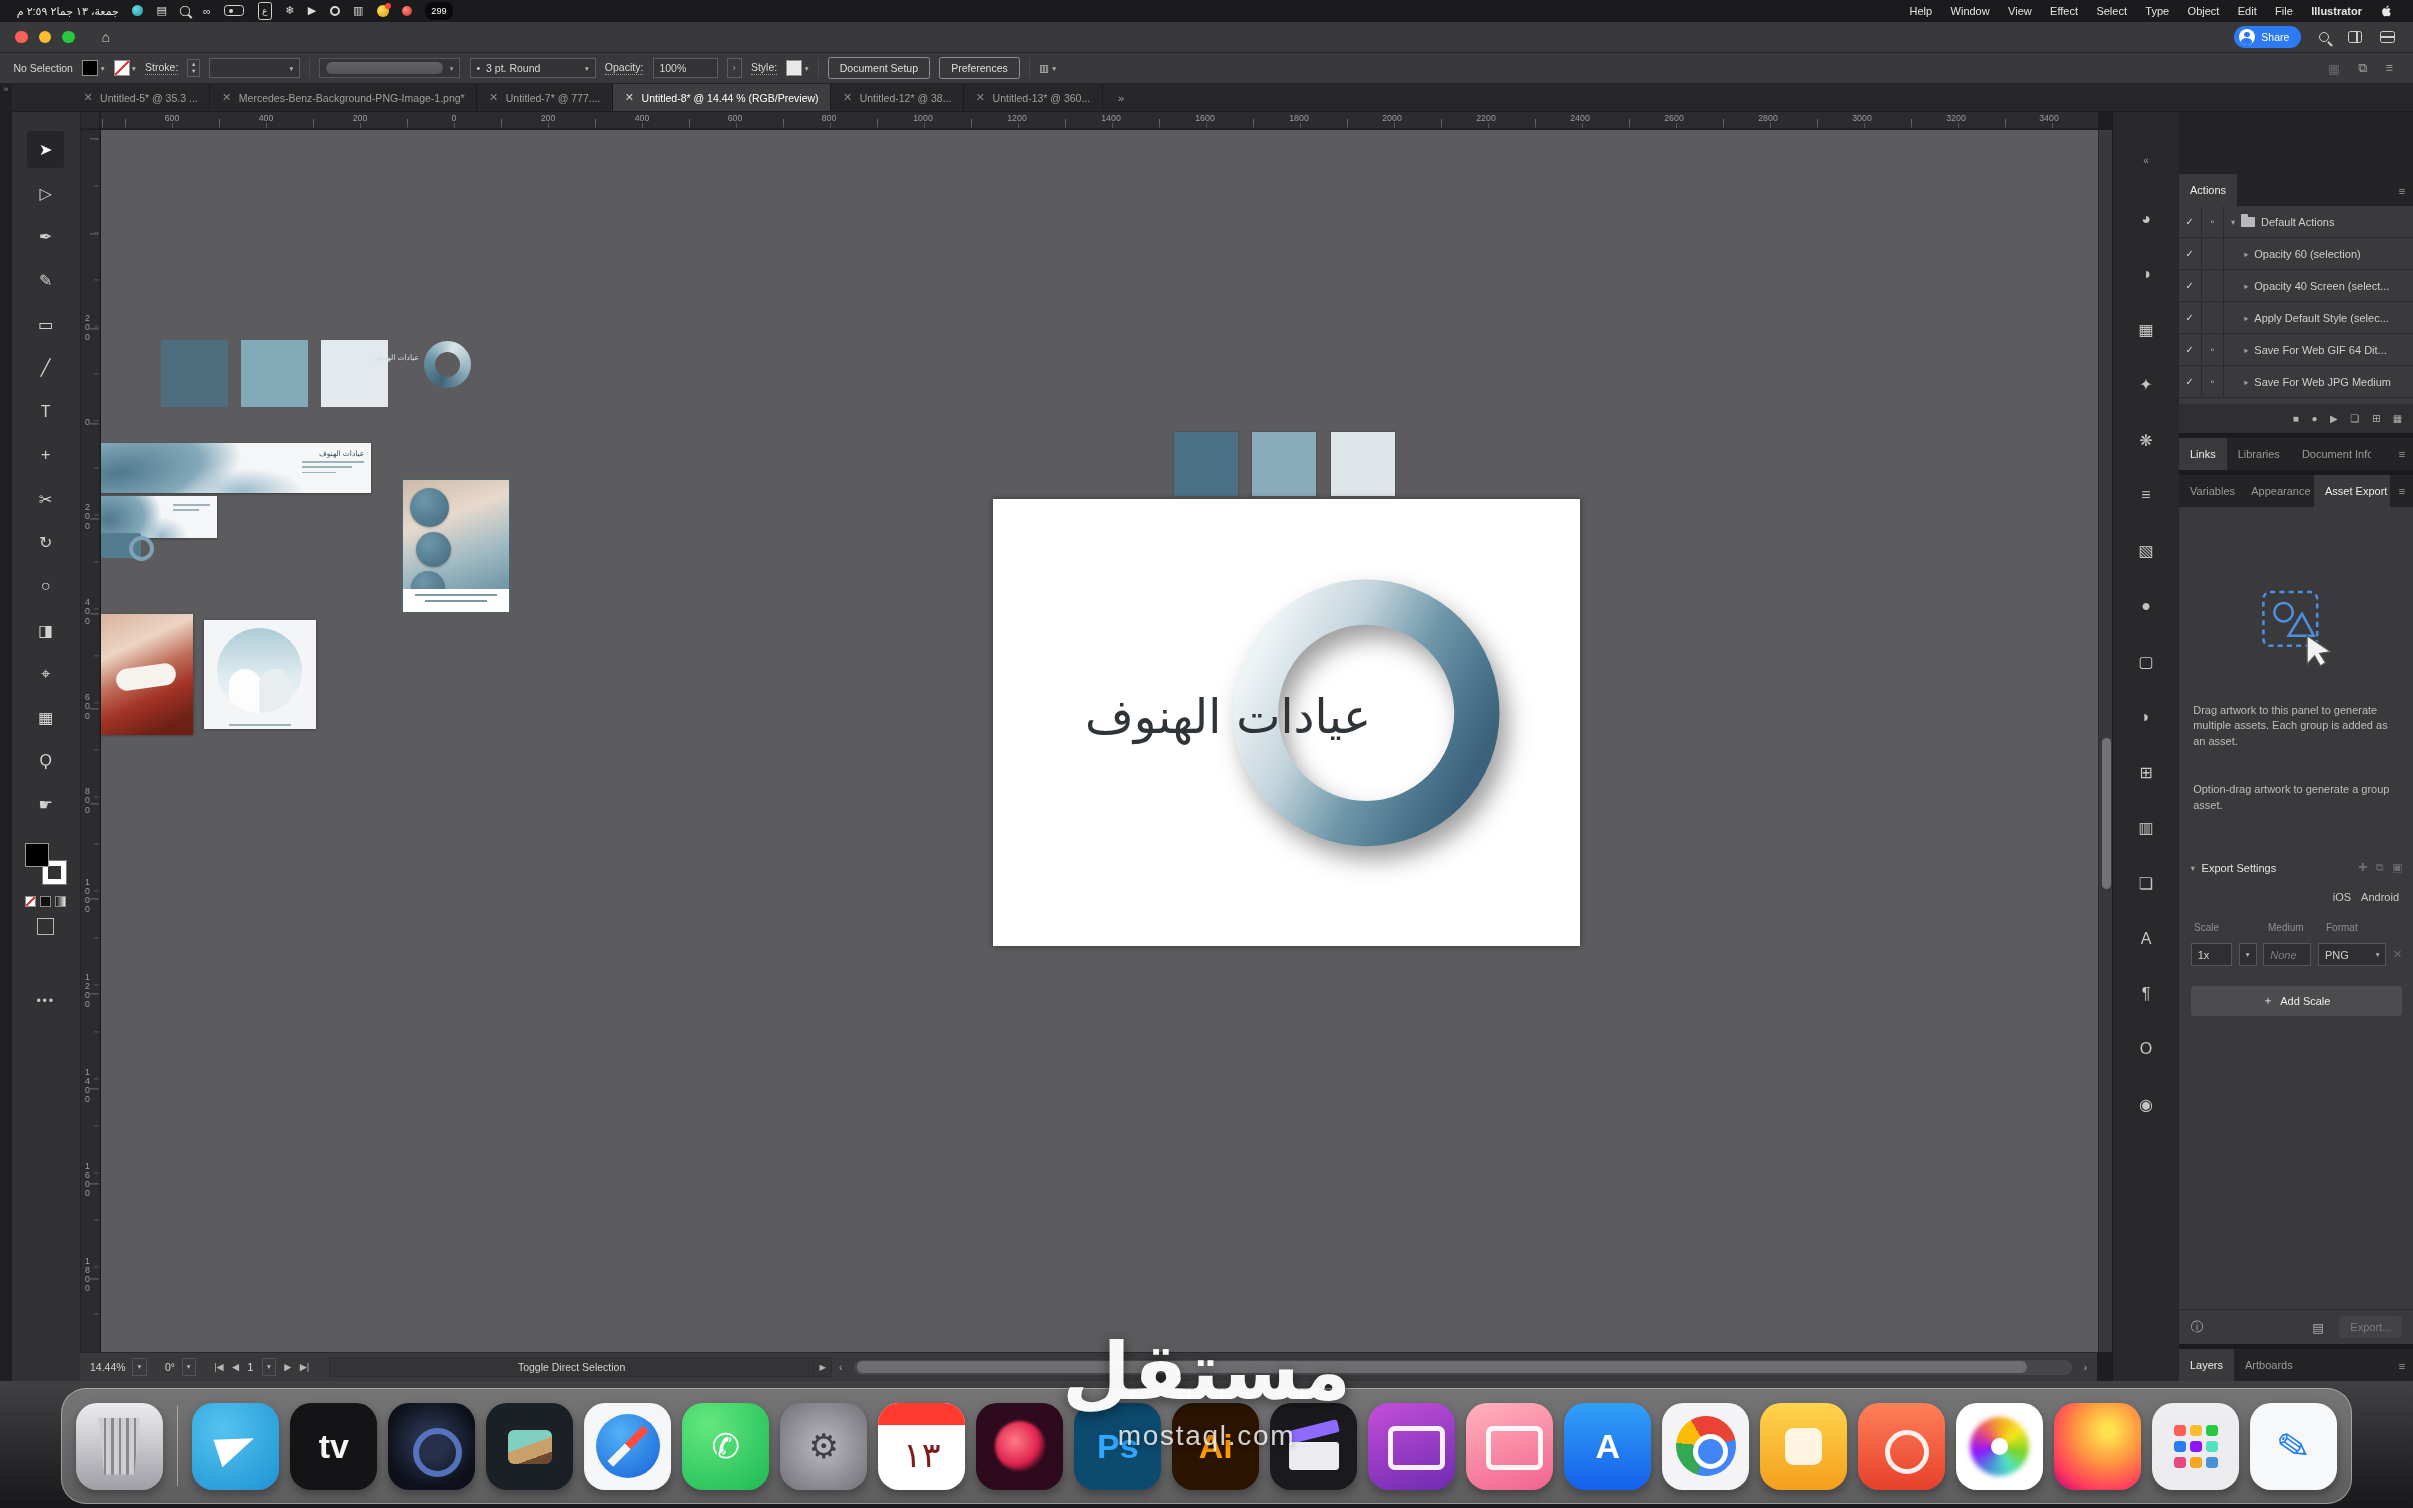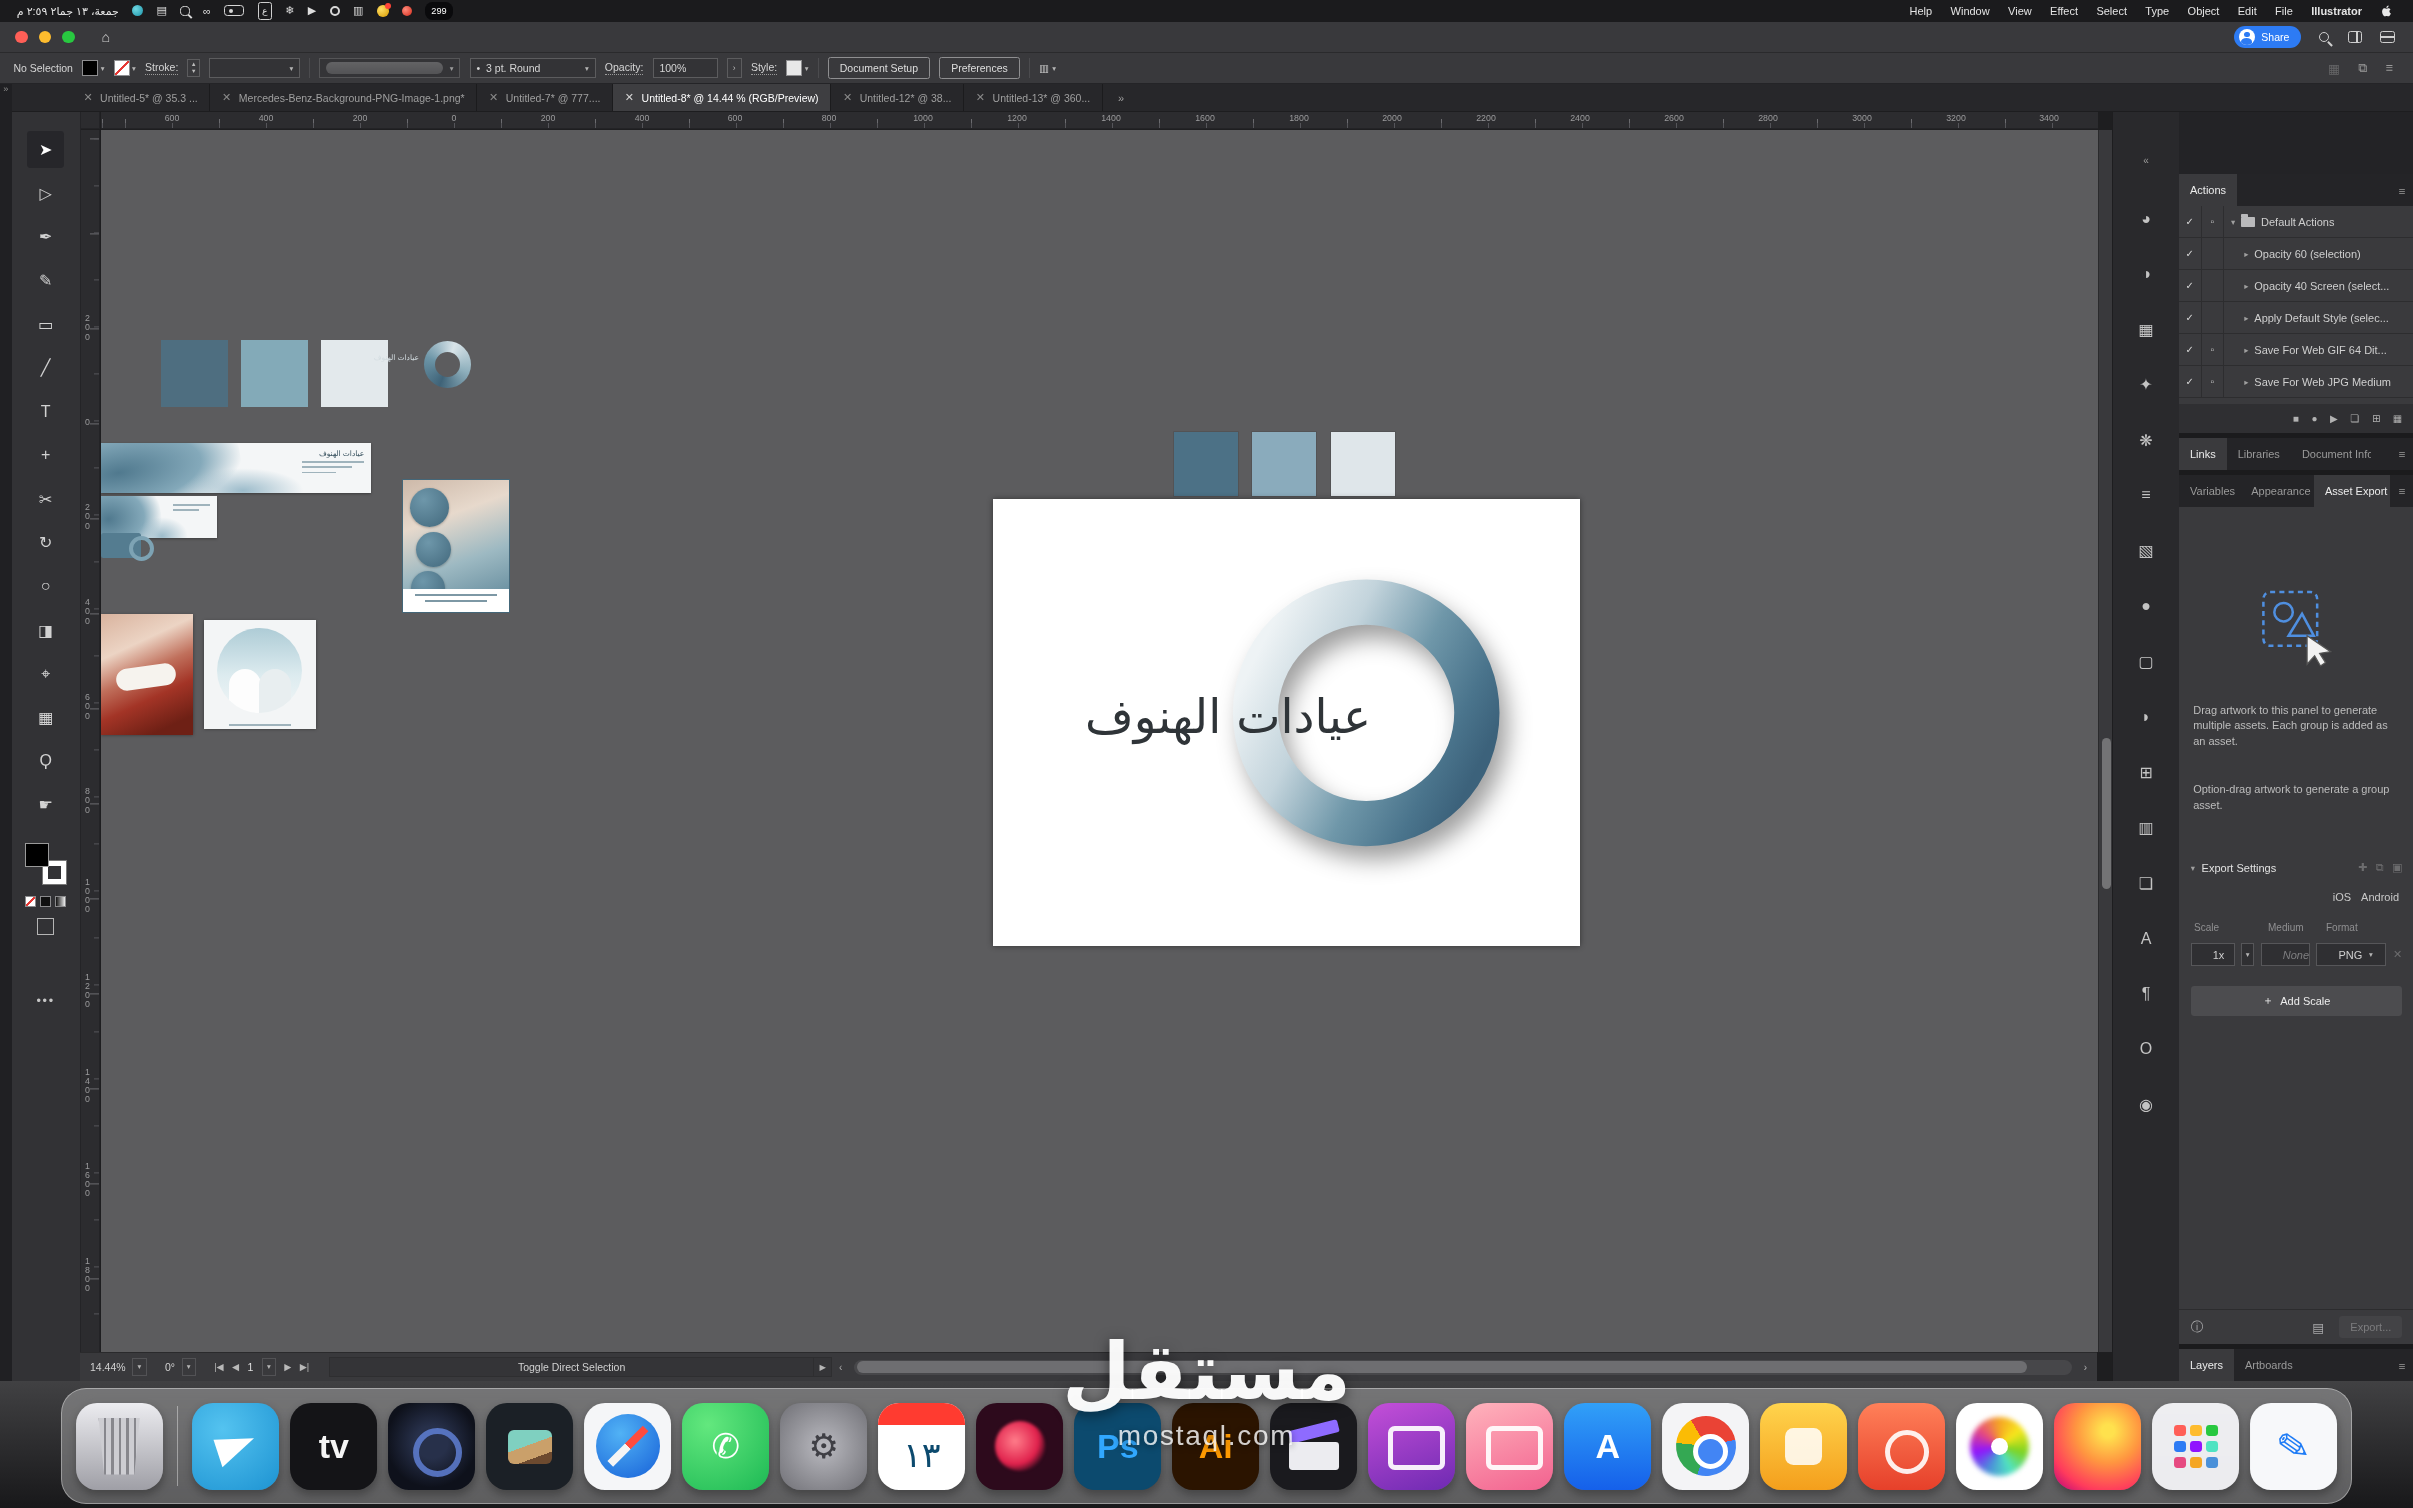--- a/index.html
+++ b/index.html
@@ -184,21 +184,21 @@
   #actionsToolbar { height:28.5px; background:#2f2f32; display:flex; align-items:center; justify-content:flex-end; gap:12.6px; padding-right:11.7px; color:#b2b2b2; font-size:10px; flex:none; }
   #assetBody { flex:1; background:#3a3a3d; display:flex; flex-direction:column; overflow:hidden; }
   #dragIllustration { margin:80px auto 0; width:84px; height:84px; position:relative; flex:none; }
   .hint { margin:32px 14.2px 0; color:#bdbdbd; line-height:1.45; flex:none; }
   #exportHeader { margin:47px 11.7px 0; display:flex; align-items:center; gap:6.7px; color:#e2e2e2; flex:none; }
   .eh-icons { margin-left:auto; display:flex; gap:8.4px; color:#6c6c6e; font-size:11px; }
   #platformTabs { display:flex; justify-content:flex-end; gap:10px; margin:17px 15px 0; color:#c9c9c9; flex:none; }
   #colLabels { position:relative; height:15px; margin-top:18.4px; color:#8f8f91; font-size:10px; flex:none; }
   #colLabels span { position:absolute; }
   #scaleRow { display:flex; align-items:center; margin:6.7px 11.7px 0; gap:6.7px; flex:none; }
-  .inbox { height:22.6px; border:0.8px solid #565659; background:#2f2f32; display:flex; align-items:center; padding:0 21px; gap:6.7px; }
+  .inbox { height:22.6px; border:0.8px solid #565659; background:#2f2f32; display:flex; align-items:center; padding:0 6px; gap:6.7px; }
   #addScale { margin:20px 11.7px 0; height:30px; background:#4c4c4f; border-radius:3.4px; display:flex; align-items:center; justify-content:center; gap:6.7px; color:#ececec; flex:none; }
   #assetFooter { margin-top:auto; height:35px; border-top:0.8px solid #2c2c2e; display:flex; align-items:center; padding:0 11.7px; gap:10px; flex:none; }
   #exportBtn { margin-left:6.7px; background:#434346; border-radius:3.4px; padding:5px 11px; color:#7c7c7e; }
   .footer-ic { color:#a8a8aa; font-size:12.6px; }
   .footer-right { margin-left:auto; display:flex; align-items:center; gap:8.4px; }
 
   
   #wallpaper { position:absolute; left:0; top:1381px; width:2413px; height:127px; background:linear-gradient(180deg,#414143,#18181a); z-index:20; }
   #dock { position:absolute; top:1388px; left:50%; transform:translateX(-50%); height:116px; display:flex; align-items:center; gap:11px;
     background:rgba(248,248,250,.30); border:0.8px solid rgba(255,255,255,.38); border-radius:25px; padding:0 14.2px; z-index:50;
@@ -698,21 +698,21 @@
     <div class="dock-icon dock-lens-app" style="background: radial-gradient(circle at 50% 45%, rgb(39, 48, 74) 25%, rgb(14, 17, 27) 70%);"></div>
     <div class="dock-icon dock-gallery-app" style="background: rgb(27, 32, 38);"></div>
     <div class="dock-icon dock-safari" style="background: rgb(245, 246, 248);"></div>
     <div class="dock-icon dock-whatsapp" style="background: radial-gradient(circle at 30% 25%, rgb(99, 232, 126), rgb(29, 185, 84));">
       <span class="dock-glyph" style="color: rgb(255, 255, 255);">✆</span>
     </div>
     <div class="dock-icon dock-settings" style="background: radial-gradient(circle, rgb(186, 186, 192), rgb(112, 112, 118));">
       <span class="dock-glyph" style="color: rgb(63, 63, 69);">⚙</span>
     </div>
     <div class="dock-icon dock-calendar" style="background: rgb(255, 255, 255);">
-      <span class="dock-glyph" style="color: #0c4a6e;">١٣</span>
+      <span class="dock-glyph" style="color: #7f1d1d;">١٣</span>
     </div>
     <div class="dock-icon dock-creative-cloud" style="background: rgb(45, 10, 28);"></div>
     <div class="dock-icon dock-photoshop" style="background: #0c4a6e;">
       <span class="dock-glyph" style="color: rgb(49, 168, 255);">Ps</span>
     </div>
     <div class="dock-icon dock-illustrator" style="background: rgb(43, 20, 0);">
       <span class="dock-glyph" style="color: rgb(255, 154, 0);">Ai</span>
     </div>
     <div class="dock-icon dock-final-cut" style="background: rgb(26, 26, 30);"></div>
     <div class="dock-icon dock-purple-display-app" style="background: linear-gradient(160deg, rgb(196, 79, 216), rgb(110, 42, 178));"></div>

